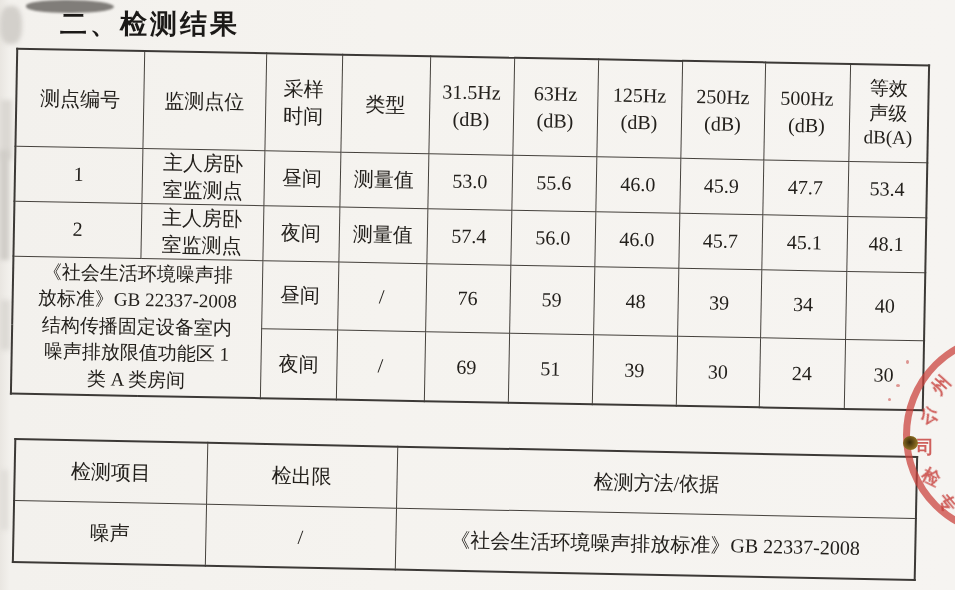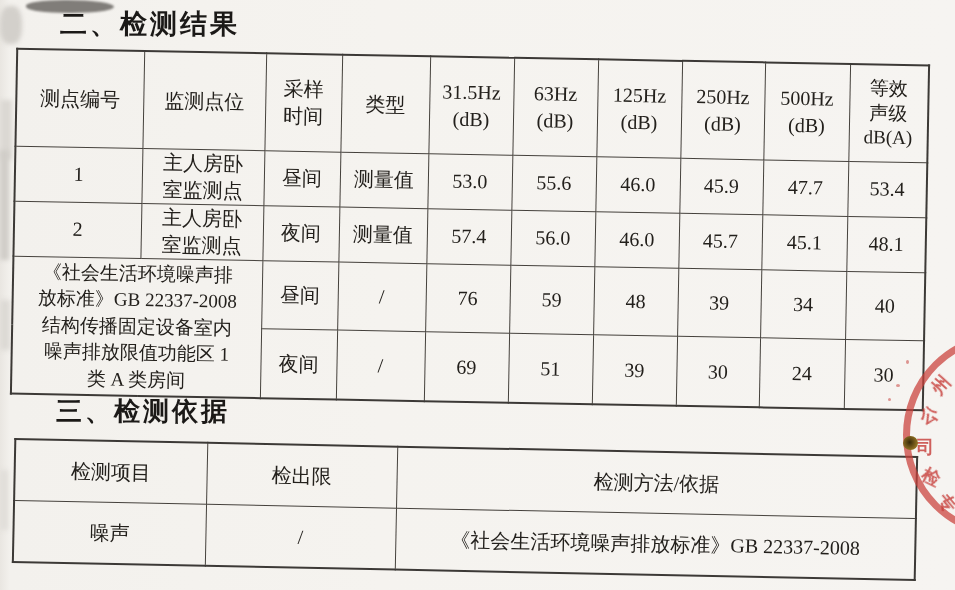--- a/index.html
+++ b/index.html
@@ -152,21 +152,20 @@
       <td>69</td>
       <td>51</td>
       <td>39</td>
       <td>30</td>
       <td>24</td>
       <td>30</td>
     </tr>
   </tbody>
     </table>
 
-  <div class="heading" id="h-basis">三、检测依据</div>
 
   <table id="basis-table">
     <colgroup>
       <col style="width:192px">
         <col style="width:190px">
         <col style="width:520px">
     </colgroup>
     <tbody>
         <tr style="height:61px">
       <td>检测项目</td>

